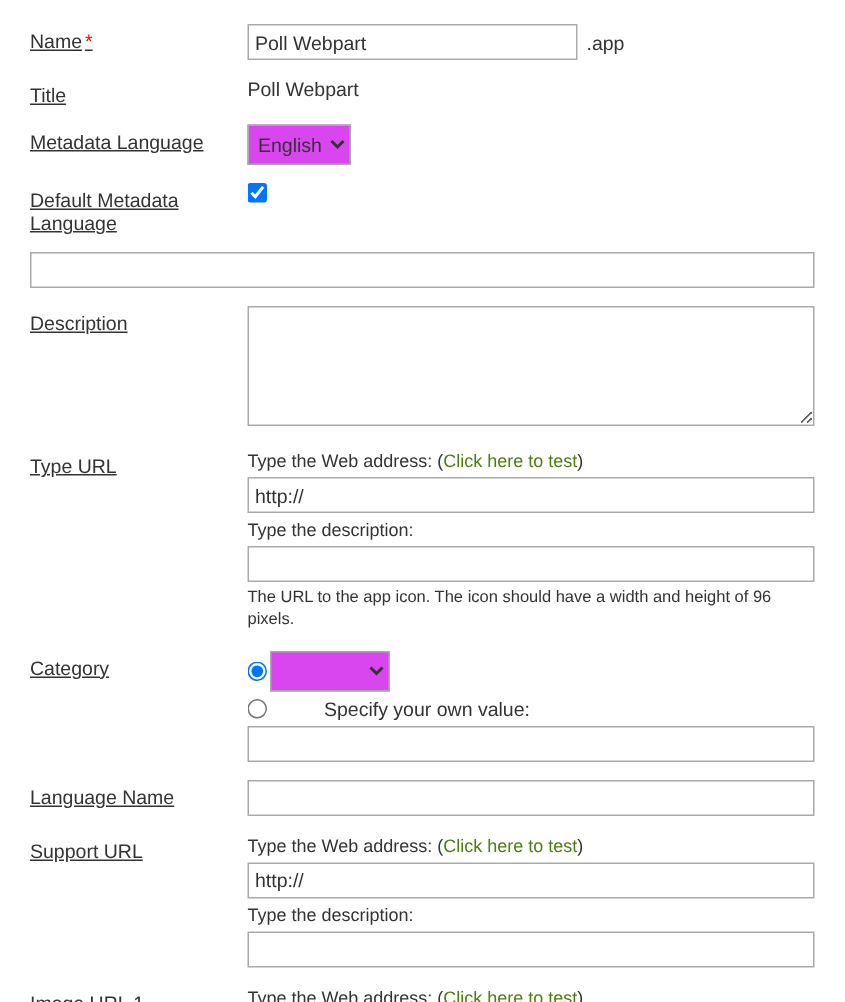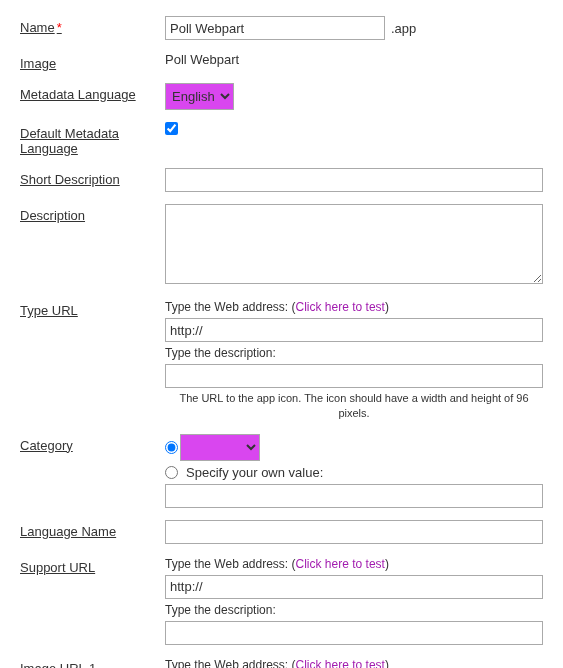--- a/index.html
+++ b/index.html
@@ -69,45 +69,45 @@
       margin-left: 6px;
       font-size: 13px;
       color: #333;
     }
     .url-label {
       font-size: 12px;
       color: #333;
       margin-bottom: 2px;
     }
     .url-link {
-      color: #a21caf;
+      color: #4d7c0f;
       text-decoration: none;
       font-size: 12px;
     }
     .help-text {
       font-size: 11px;
       color: #333;
       margin-top: 3px;
       line-height: 1.4;
-      text-align: center;
     }
     .url-section {
       margin-bottom: 4px;
     }
     .radio-with-select {
       display: flex;
       align-items: center;
     }
     .radio-with-select select {
       margin-left: 2px;
     }
     .specify-row {
       display: flex;
       align-items: center;
       margin-top: 4px;
+      gap: 30px;
     }
     .specify-row input[type="radio"] {
       margin-right: 4px;
     }
     .specify-input {
       width: 140px;
       margin-top: 4px;
     }
     .checkbox-row {
       display: flex;
@@ -126,21 +126,21 @@
   </div>
   <div class="form-control-wrap">
     <div class="name-row-input-wrap">
       <input type="text" value="Poll Webpart" style="">
       <span class="app-suffix">.app</span>
     </div>
   </div>
 </div>
 
 <div class="form-row">
-  <div class="form-label">Image</div>
+  <div class="form-label">Title</div>
   <div class="form-control-wrap">
     <span>Poll Webpart</span>
   </div>
 </div>
 
 <div class="form-row">
   <div class="form-label">Metadata Language</div>
   <div class="form-control-wrap">
     <select>
       <option>English</option>
@@ -151,21 +151,20 @@
 <div class="form-row">
   <div class="form-label">Default Metadata Language</div>
   <div class="form-control-wrap">
     <div class="checkbox-row">
       <input type="checkbox" checked="" style="">
     </div>
   </div>
 </div>
 
 <div class="form-row">
-  <div class="form-label">Short Description</div>
   <div class="form-control-wrap">
     <input type="text" value="" style="">
   </div>
 </div>
 
 <div class="form-row">
   <div class="form-label">Description</div>
   <div class="form-control-wrap">
     <textarea style=""></textarea>
   </div>

